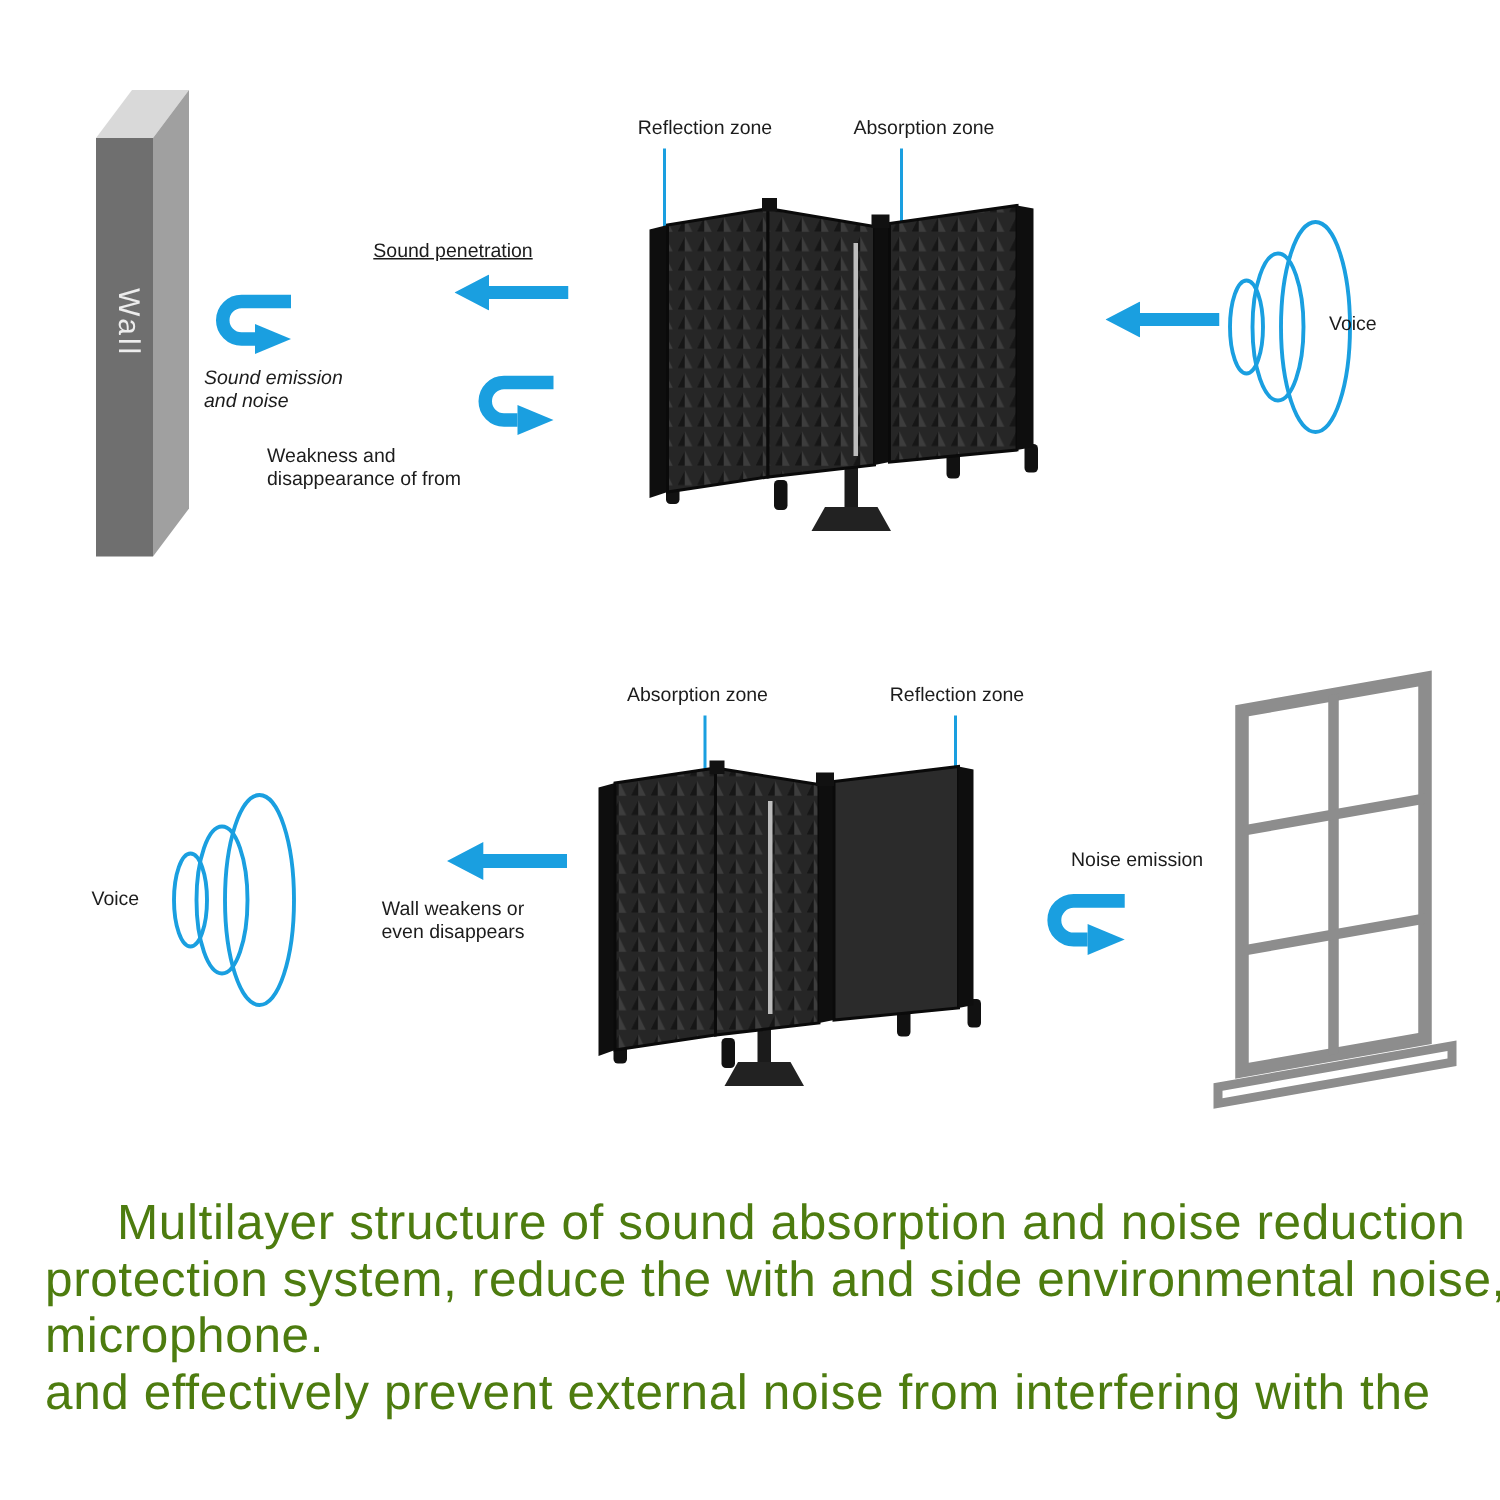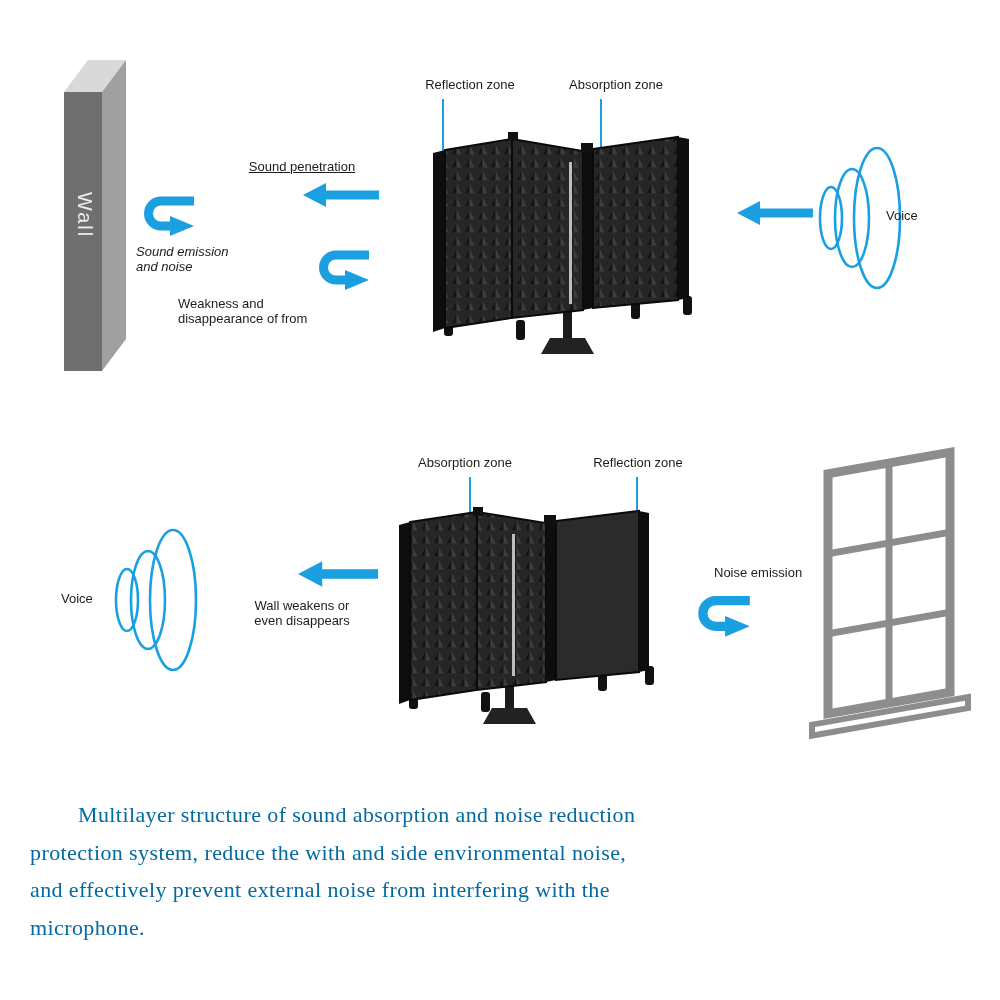--- a/index.html
+++ b/index.html
@@ -13,21 +13,21 @@
   .label { font-size:13px; color:#1c1c1c; white-space:nowrap; line-height:1.12; }
   .center { text-align:center; }
   .right { text-align:left; }
   .accent { color:var(--accent); }
   .pointer-line { width:2px; background:var(--accent); }
   .pointer-dot { width:9px; height:9px; border-radius:50%; background:var(--accent); }
   .wall-text {
     writing-mode:vertical-rl; font-size:20px; letter-spacing:2px;
     color:#ededed; font-weight:500;
   }
-  .caption-block { width:945px; font-size:22px; letter-spacing:0.4px; color:#0369a1;font-family:Liberation Serif, serif; }
+  .caption-block { width:945px; font-size:33px; letter-spacing:0.4px; color:#4d7c0f; }
   .caption-block .cap-line { line-height:37.5px; white-space:nowrap; }
   .caption-block .cap-line.first { text-indent:48px; }
   svg { display:block; }
 </style>
 </head>
 <body>
 
 <svg class="abs" style="left:60px; top:56px;" width="70" height="322" viewBox="0 0 70 322">
   <polygon points="4,36 28,4 66,4 42,36" fill="#D9D9D9"></polygon>
   <polygon points="42,36 66,4 66,283 42,315" fill="#A0A0A0"></polygon>
@@ -191,15 +191,15 @@
     <line x1="79" y1="0" x2="79" y2="240" stroke-width="7"></line>
     <line x1="18" y1="80" x2="140" y2="80" stroke-width="7"></line>
     <line x1="18" y1="160" x2="140" y2="160" stroke-width="7"></line>
     <rect x="2" y="248" width="156" height="11" stroke-width="6"></rect>
   </g>
 </svg>
 
 <div class="abs caption-block" style="left:30px; top:796px;">
   <div class="cap-line first">Multilayer structure of sound absorption and noise reduction</div>
   <div class="cap-line">protection system, reduce the with and side environmental noise,</div>
+  <div class="cap-line">microphone.</div>
   <div class="cap-line">and effectively prevent external noise from interfering with the</div>
-  <div class="cap-line">microphone.</div>
 </div>
 
 </body></html>

